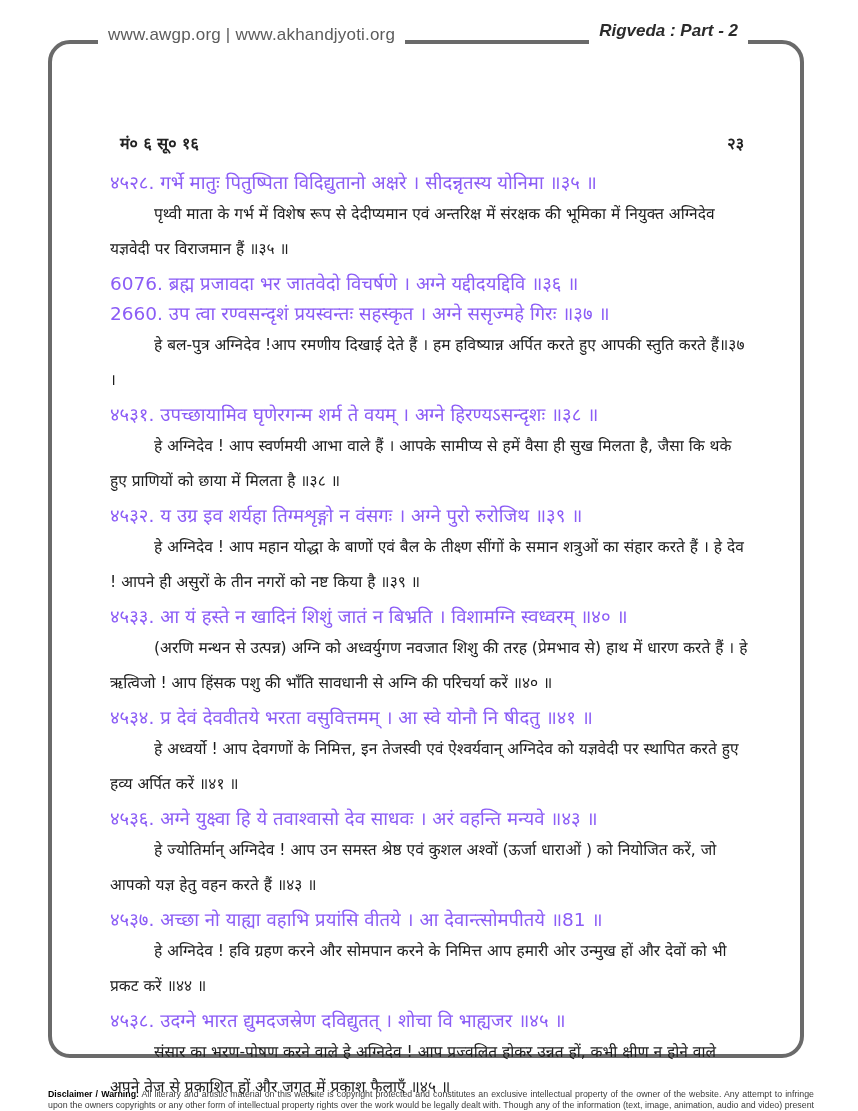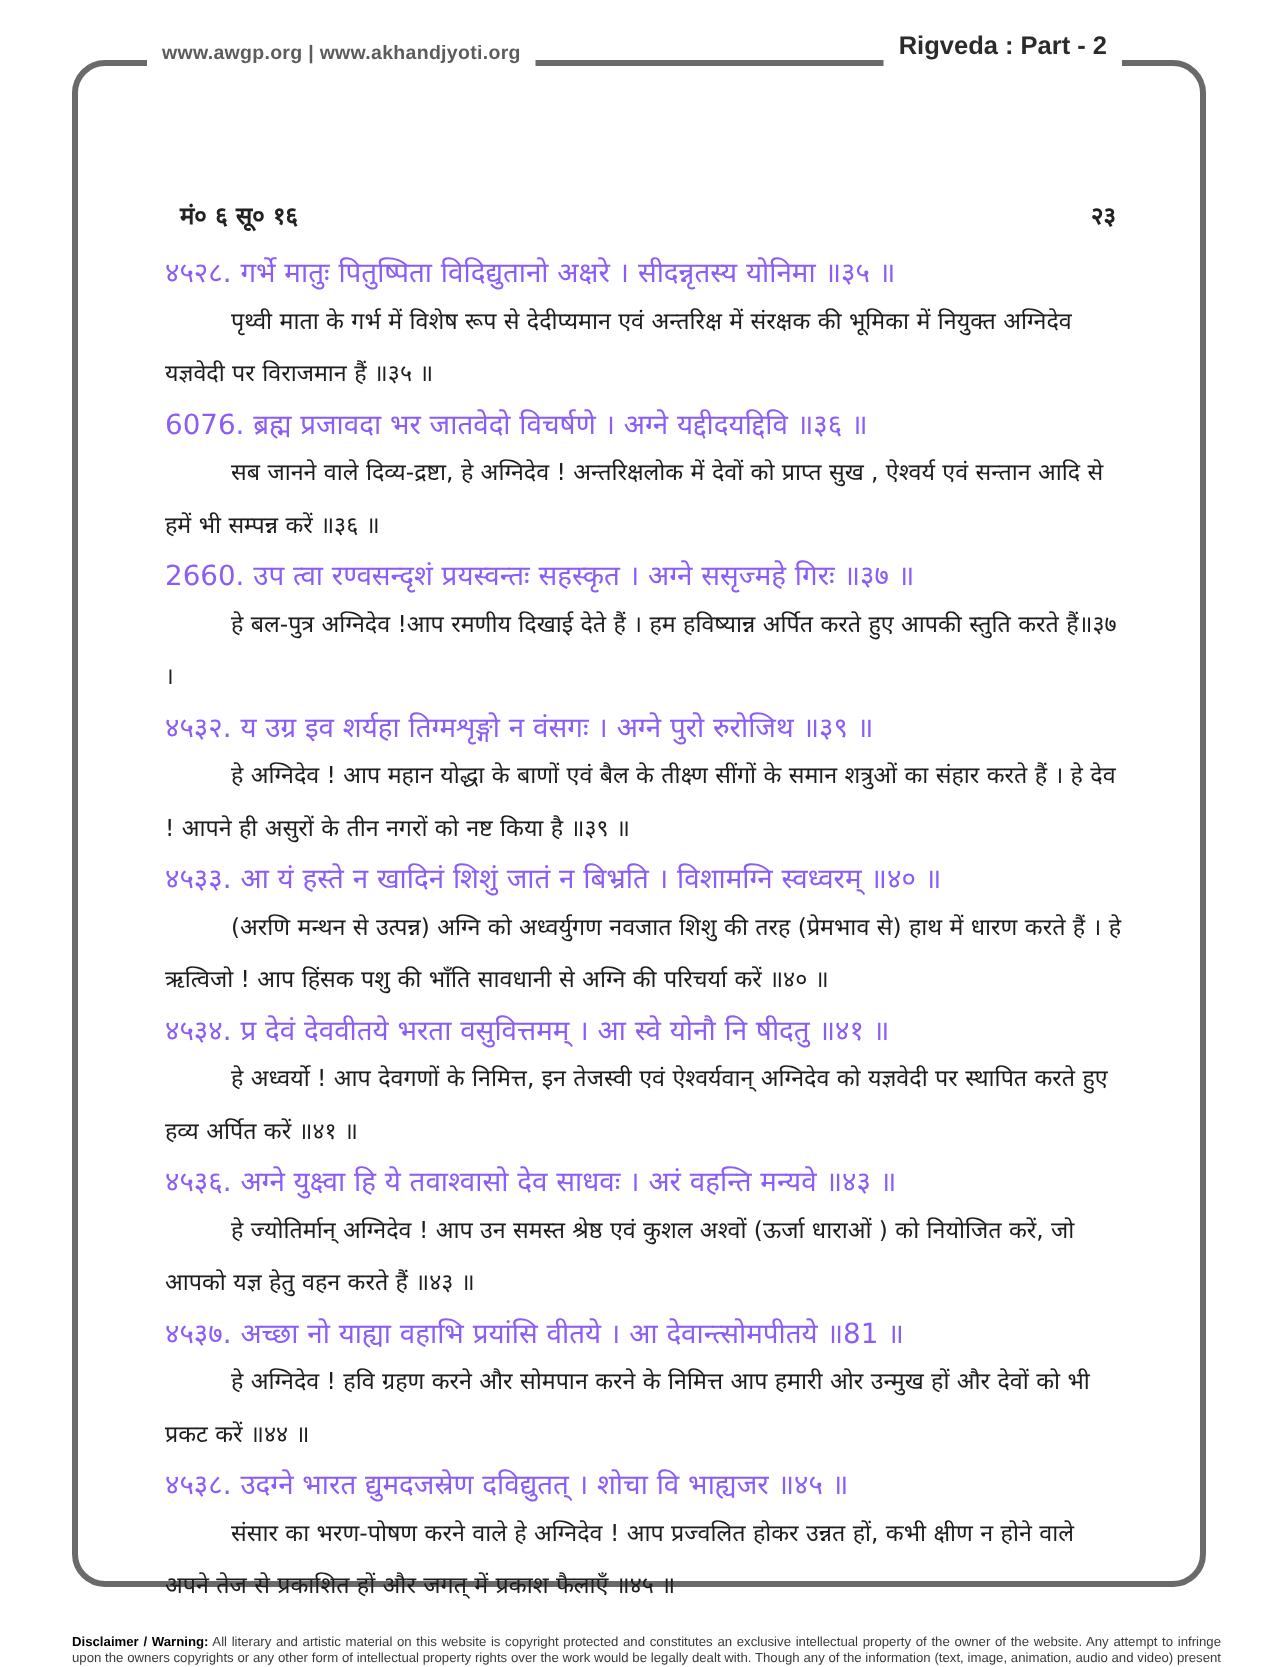--- a/index.html
+++ b/index.html
@@ -14,28 +14,28 @@
   .frame{
     position:absolute;left:48px;top:40px;width:756px;height:1018px;
     border:4px solid #6a6a6a;border-radius:22px;background:#ffffff;
     box-sizing:border-box;
   }
   
   .site-left{
     position:absolute;left:98px;top:22px;z-index:2;
     background:#ffffff;padding:0 10px;
     font-family:"Liberation Sans","DejaVu Sans",sans-serif;
-    font-weight:bold;font-size:13px;line-height:26px;color:#5c5c5c;
+    font-weight:normal;font-size:17px;line-height:26px;color:#5c5c5c;
     letter-spacing:0.2px;
   }
   .site-right{
     position:absolute;right:110px;top:18px;z-index:2;
     background:#ffffff;padding:0 10px;
     font-family:"Liberation Sans","DejaVu Sans",sans-serif;
-    font-weight:bold;font-size:17px;line-height:26px;color:#2b2b2b;
+    font-weight:bold;font-size:17px;line-height:26px;color:#2b2b2b;font-style:italic;
   }
   
   .scan{
     position:absolute;left:58px;right:50px;top:88px;bottom:20px;
     color:#1b1b1b;
   }
   .page-head{
     display:flex;justify-content:space-between;
     font-size:16px;font-weight:bold;color:#222;
     margin:0 6px 16px 10px;
@@ -76,28 +76,31 @@
 
     <div>
 
         <div class="verse">
           <p class="mantra"><span>४५२८.</span> <span>गर्भे मातुः पितुष्पिता विदिद्युतानो अक्षरे । सीदन्नृतस्य योनिमा ॥३५ ॥</span></p>
           <p class="commentary">पृथ्वी माता के गर्भ में विशेष रूप से देदीप्यमान एवं अन्तरिक्ष में संरक्षक की भूमिका में नियुक्त अग्निदेव यज्ञवेदी पर विराजमान हैं ॥३५ ॥</p>
         </div>
 
         <div class="verse">
           <p class="mantra"><span>6076.</span> <span>ब्रह्म प्रजावदा भर जातवेदो विचर्षणे । अग्ने यद्दीदयद्दिवि ॥३६ ॥</span></p>
-          <p class="commentary">सब जानने वाले दिव्य-द्रष्टा, हे अग्निदेव ! अन्तरिक्षलोक में देवों को प्राप्त सुख , ऐश्वर्य एवं सन्तान आदि से हमें भी सम्पन्न करें ॥३६ ॥</p>
         </div>
 
         <div class="verse">
           <p class="mantra"><span>2660.</span> <span>उप त्वा रण्वसन्दृशं प्रयस्वन्तः सहस्कृत । अग्ने ससृज्महे गिरः ॥३७ ॥</span></p>
           <p class="commentary">हे बल-पुत्र अग्निदेव !आप रमणीय दिखाई देते हैं । हम हविष्यान्न अर्पित करते हुए आपकी स्तुति करते हैं॥३७ ।</p>
         </div>
 
+        <div class="verse">
+          <p class="mantra"><span>४५३१.</span> <span>उपच्छायामिव घृणेरगन्म शर्म ते वयम् । अग्ने हिरण्यऽसन्दृशः ॥३८ ॥</span></p>
+          <p class="commentary">हे अग्निदेव ! आप  स्वर्णमयी आभा वाले हैं । आपके सामीप्य से हमें वैसा ही सुख मिलता है,  जैसा कि थके हुए प्राणियों को छाया में मिलता है ॥३८ ॥</p>
+        </div>
 
         <div class="verse">
           <p class="mantra"><span>४५३२.</span> <span>य उग्र इव शर्यहा तिग्मशृङ्गो न वंसगः । अग्ने पुरो रुरोजिथ ॥३९ ॥</span></p>
           <p class="commentary">हे अग्निदेव ! आप  महान योद्धा के बाणों एवं बैल के तीक्ष्ण सींगों के समान शत्रुओं का संहार करते हैं । हे देव ! आपने ही असुरों के तीन नगरों को नष्ट किया है ॥३९ ॥</p>
         </div>
 
         <div class="verse">
           <p class="mantra"><span>४५३३.</span> <span>आ यं हस्ते न खादिनं शिशुं जातं न बिभ्रति । विशामग्नि स्वध्वरम् ॥४० ॥</span></p>
           <p class="commentary">(अरणि मन्थन से उत्पन्न) अग्नि को अध्वर्युगण नवजात शिशु की तरह (प्रेमभाव से)  हाथ में धारण करते हैं । हे ऋत्विजो ! आप हिंसक पशु की भाँति सावधानी से अग्नि की परिचर्या करें ॥४० ॥</p>
         </div>

